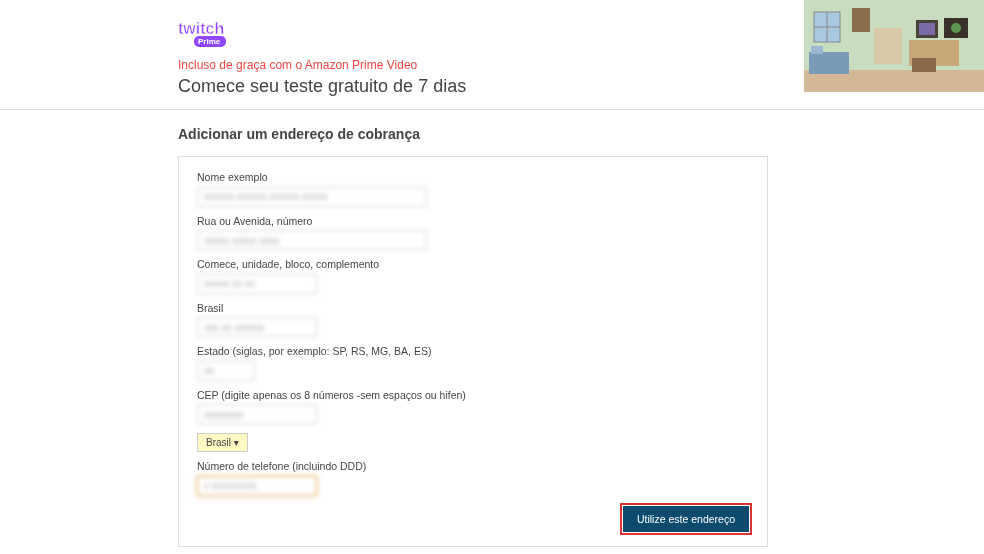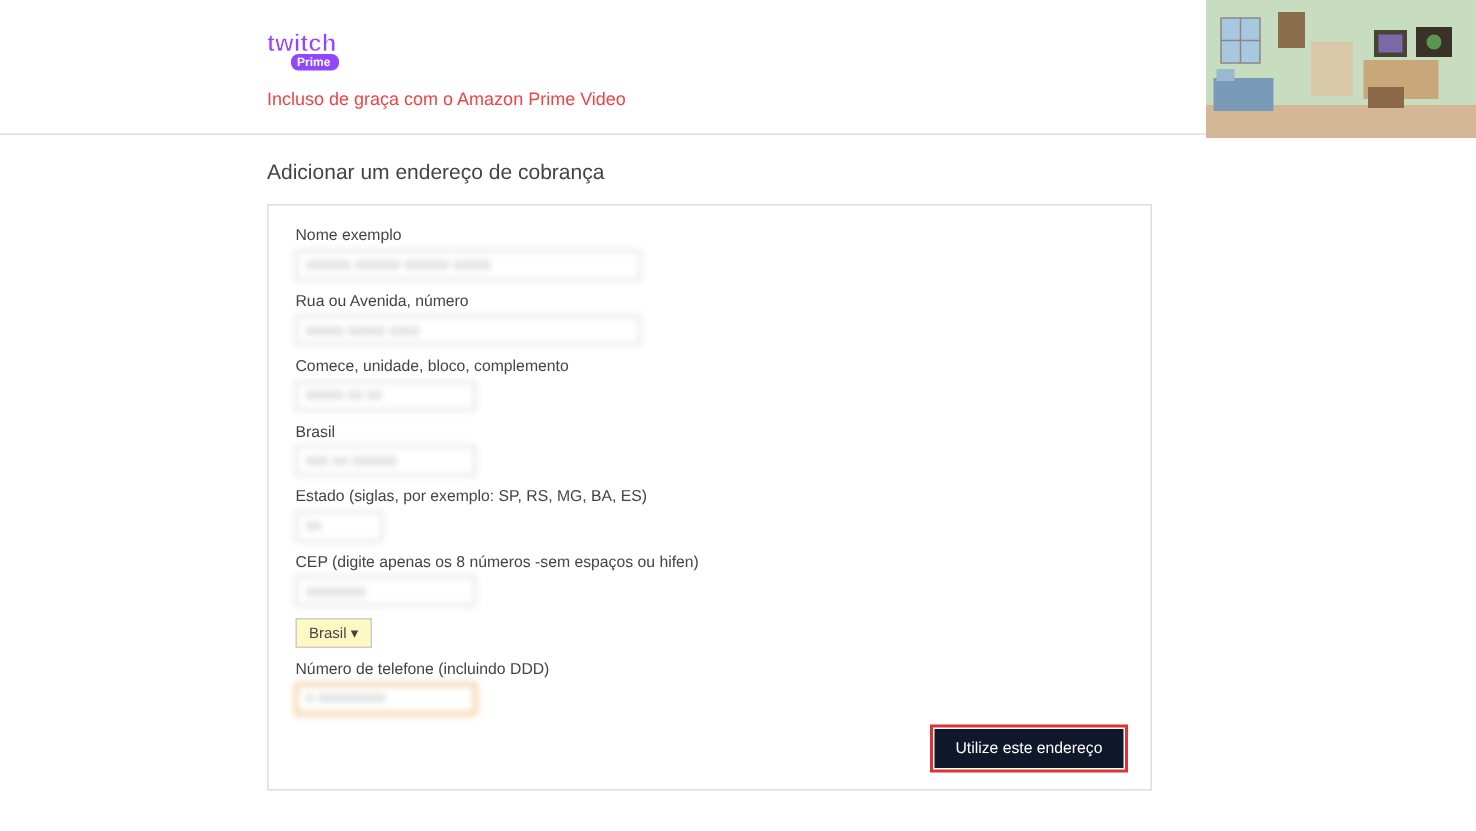--- a/index.html
+++ b/index.html
@@ -38,21 +38,21 @@
       top: 0;
       width: 180px;
       height: 92px;
     }
     .content {
       padding: 16px 0 0 178px;
     }
     .section-title {
       color: #444;
       font-size: 14px;
-      font-weight: normal;
+      font-weight: bold;
       margin-bottom: 14px;
     }
     .form-box {
       border: 1px solid #ddd;
       width: 590px;
       padding: 14px 18px 14px 18px;
       position: relative;
     }
     .field {
       margin-bottom: 8px;
@@ -90,21 +90,21 @@
       font-size: 10px;
       color: #444;
       cursor: pointer;
       margin-bottom: 8px;
     }
     .submit-wrap {
       text-align: right;
       margin-top: 10px;
     }
     .submit-btn {
-      background: #0f172a;
+      background: #0c4a6e;
       color: #fff;
       border: none;
       padding: 7px 14px;
       font-size: 10.5px;
       cursor: pointer;
       outline: 2px solid #d33;
       outline-offset: 1px;
     }
     .blur-text {
       filter: blur(2px);
@@ -121,20 +121,21 @@
 
 <div class="header">
   <div class="logo">
     <svg width="72" height="30" viewBox="0 0 72 30">
       <text x="0" y="16" font-family="Arial Black,Arial" font-size="16" font-weight="900" fill="#9146ff" stroke="#fff" stroke-width="0.5">twitch</text>
       <rect x="16" y="18" width="32" height="11" rx="5" fill="#9146ff"></rect>
       <text x="20" y="26" font-family="Arial" font-size="8" font-weight="bold" fill="#fff">Prime</text>
     </svg>
   </div>
   <div class="subtitle">Incluso de graça com o Amazon Prime Video</div>
+  <div class="title">Comece seu teste gratuito de 7 dias</div>
   <div class="room-img">
     <svg class="room-svg" viewBox="0 0 180 92">
       <rect x="0" y="0" width="180" height="70" fill="#c8dcc0"></rect>
       <rect x="0" y="70" width="180" height="22" fill="#d4b896"></rect>
       <rect x="10" y="12" width="26" height="30" fill="#a8c8e0" stroke="#888" stroke-width="1"></rect>
       <line x1="23" y1="12" x2="23" y2="42" stroke="#888"></line>
       <line x1="10" y1="27" x2="36" y2="27" stroke="#888"></line>
       <rect x="5" y="52" width="40" height="22" fill="#7a9bb8"></rect>
       <rect x="7" y="46" width="12" height="8" fill="#9ab8d0"></rect>
       <rect x="48" y="8" width="18" height="24" fill="#8a6d4a"></rect>

